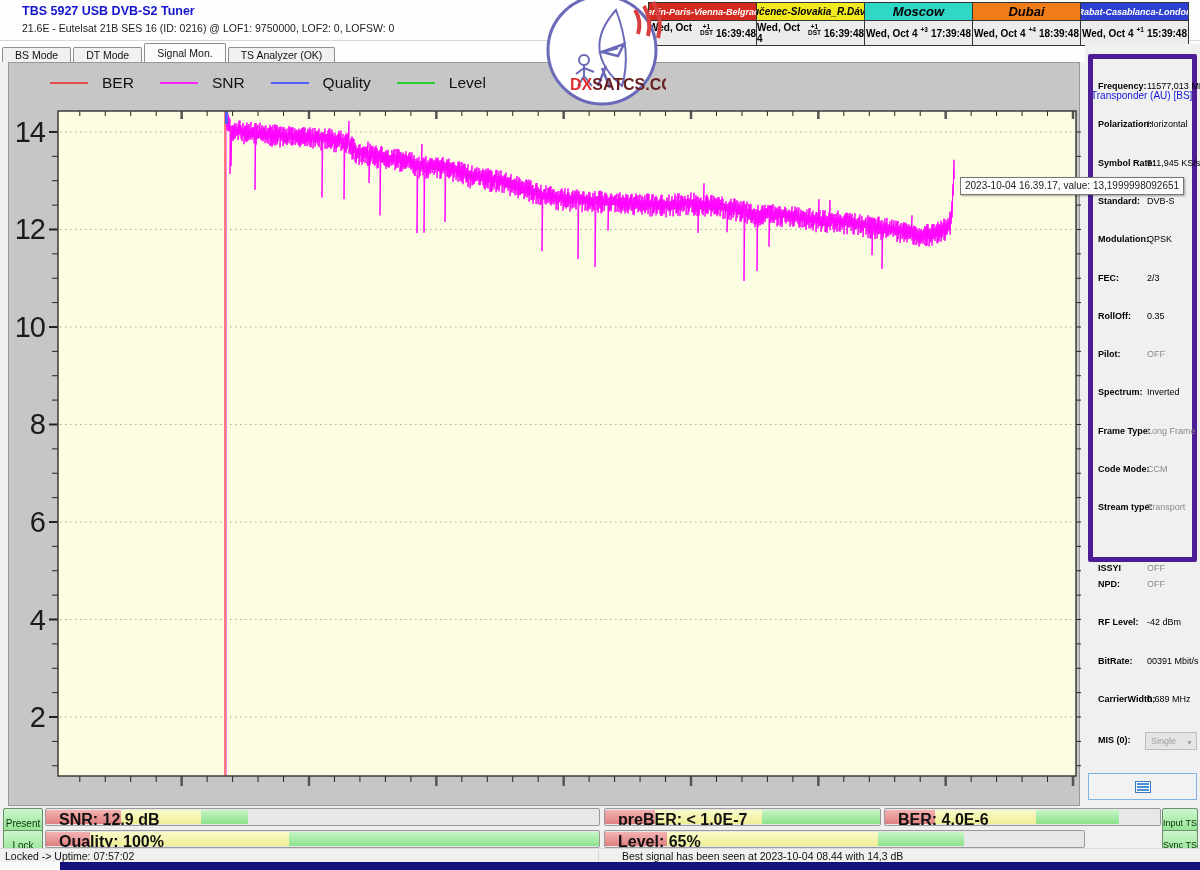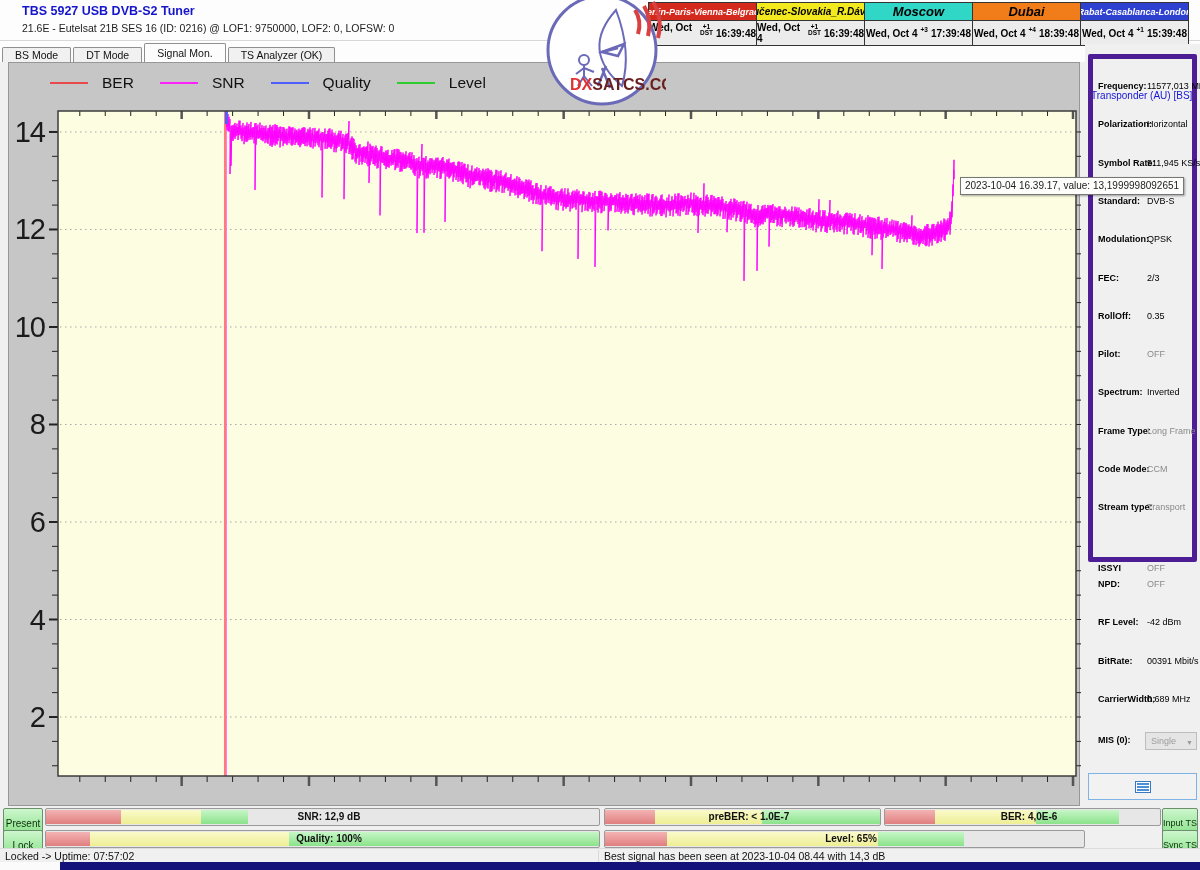--- a/index.html
+++ b/index.html
@@ -51,26 +51,26 @@
   .panel-btn .bars{width:16px;height:12px;display:flex;flex-direction:column;justify-content:space-between;border:1px solid #3a78c2;padding:1px;background:#fff;}
   .panel-btn .bars span{display:block;height:2px;background:#4a90d9;}
 
   
   .greenbtn{position:absolute;height:30px;background:linear-gradient(#cdf6cd,#83df83);border:1px solid #6e8f6e;border-radius:2px;font-size:10px;color:#0a300a;display:flex;align-items:center;justify-content:center;cursor:default;white-space:nowrap;}
   .meter{position:absolute;height:18px;border:1px solid #9a9a9a;border-radius:2px;background:#e7e7e7;overflow:hidden;}
   .meter .seg{position:absolute;top:1px;bottom:1px;}
   .meter .seg.red{background:linear-gradient(#f3b3b3,#e07f7f);}
   .meter .seg.yellow{background:linear-gradient(#fafacb,#eeee95);}
   .meter .seg.green{background:linear-gradient(#c6f6c6,#8be28b);}
-  .meter .mlabel{position:absolute;left:13px;right:0;top:2px;text-align:center;font-size:10px;font-weight:bold;color:#111;}
+  .meter .mlabel{position:absolute;left:13px;right:0;top:2px;text-align:left;font-size:16px;font-weight:bold;color:#111;}
 
   
   .statusbar{position:absolute;left:0;top:848px;width:1200px;height:14px;background:#f0f0f0;border-top:1px solid #dcdcdc;font-size:10.5px;color:#111;}
   .statusbar .sleft{position:absolute;left:5px;top:1px;}
-  .statusbar .scenter{position:absolute;left:598px;top:1px;border-left:1px solid #d8d8d8;padding-left:5px;}
+  .statusbar .scenter{position:absolute;left:598px;top:1px;border-left:1px solid #d8d8d8;padding-left:23px;}
   .bottomstrip{position:absolute;left:0;top:862px;width:1200px;height:8px;background:#fbfbfb;}
   .bottomstrip .navy{position:absolute;left:60px;top:0;width:1140px;height:8px;background:#12127a;}
 </style>
 </head>
 <body>
 
 <div id="app">
 
   <div class="header">
     <div class="groove"></div>

